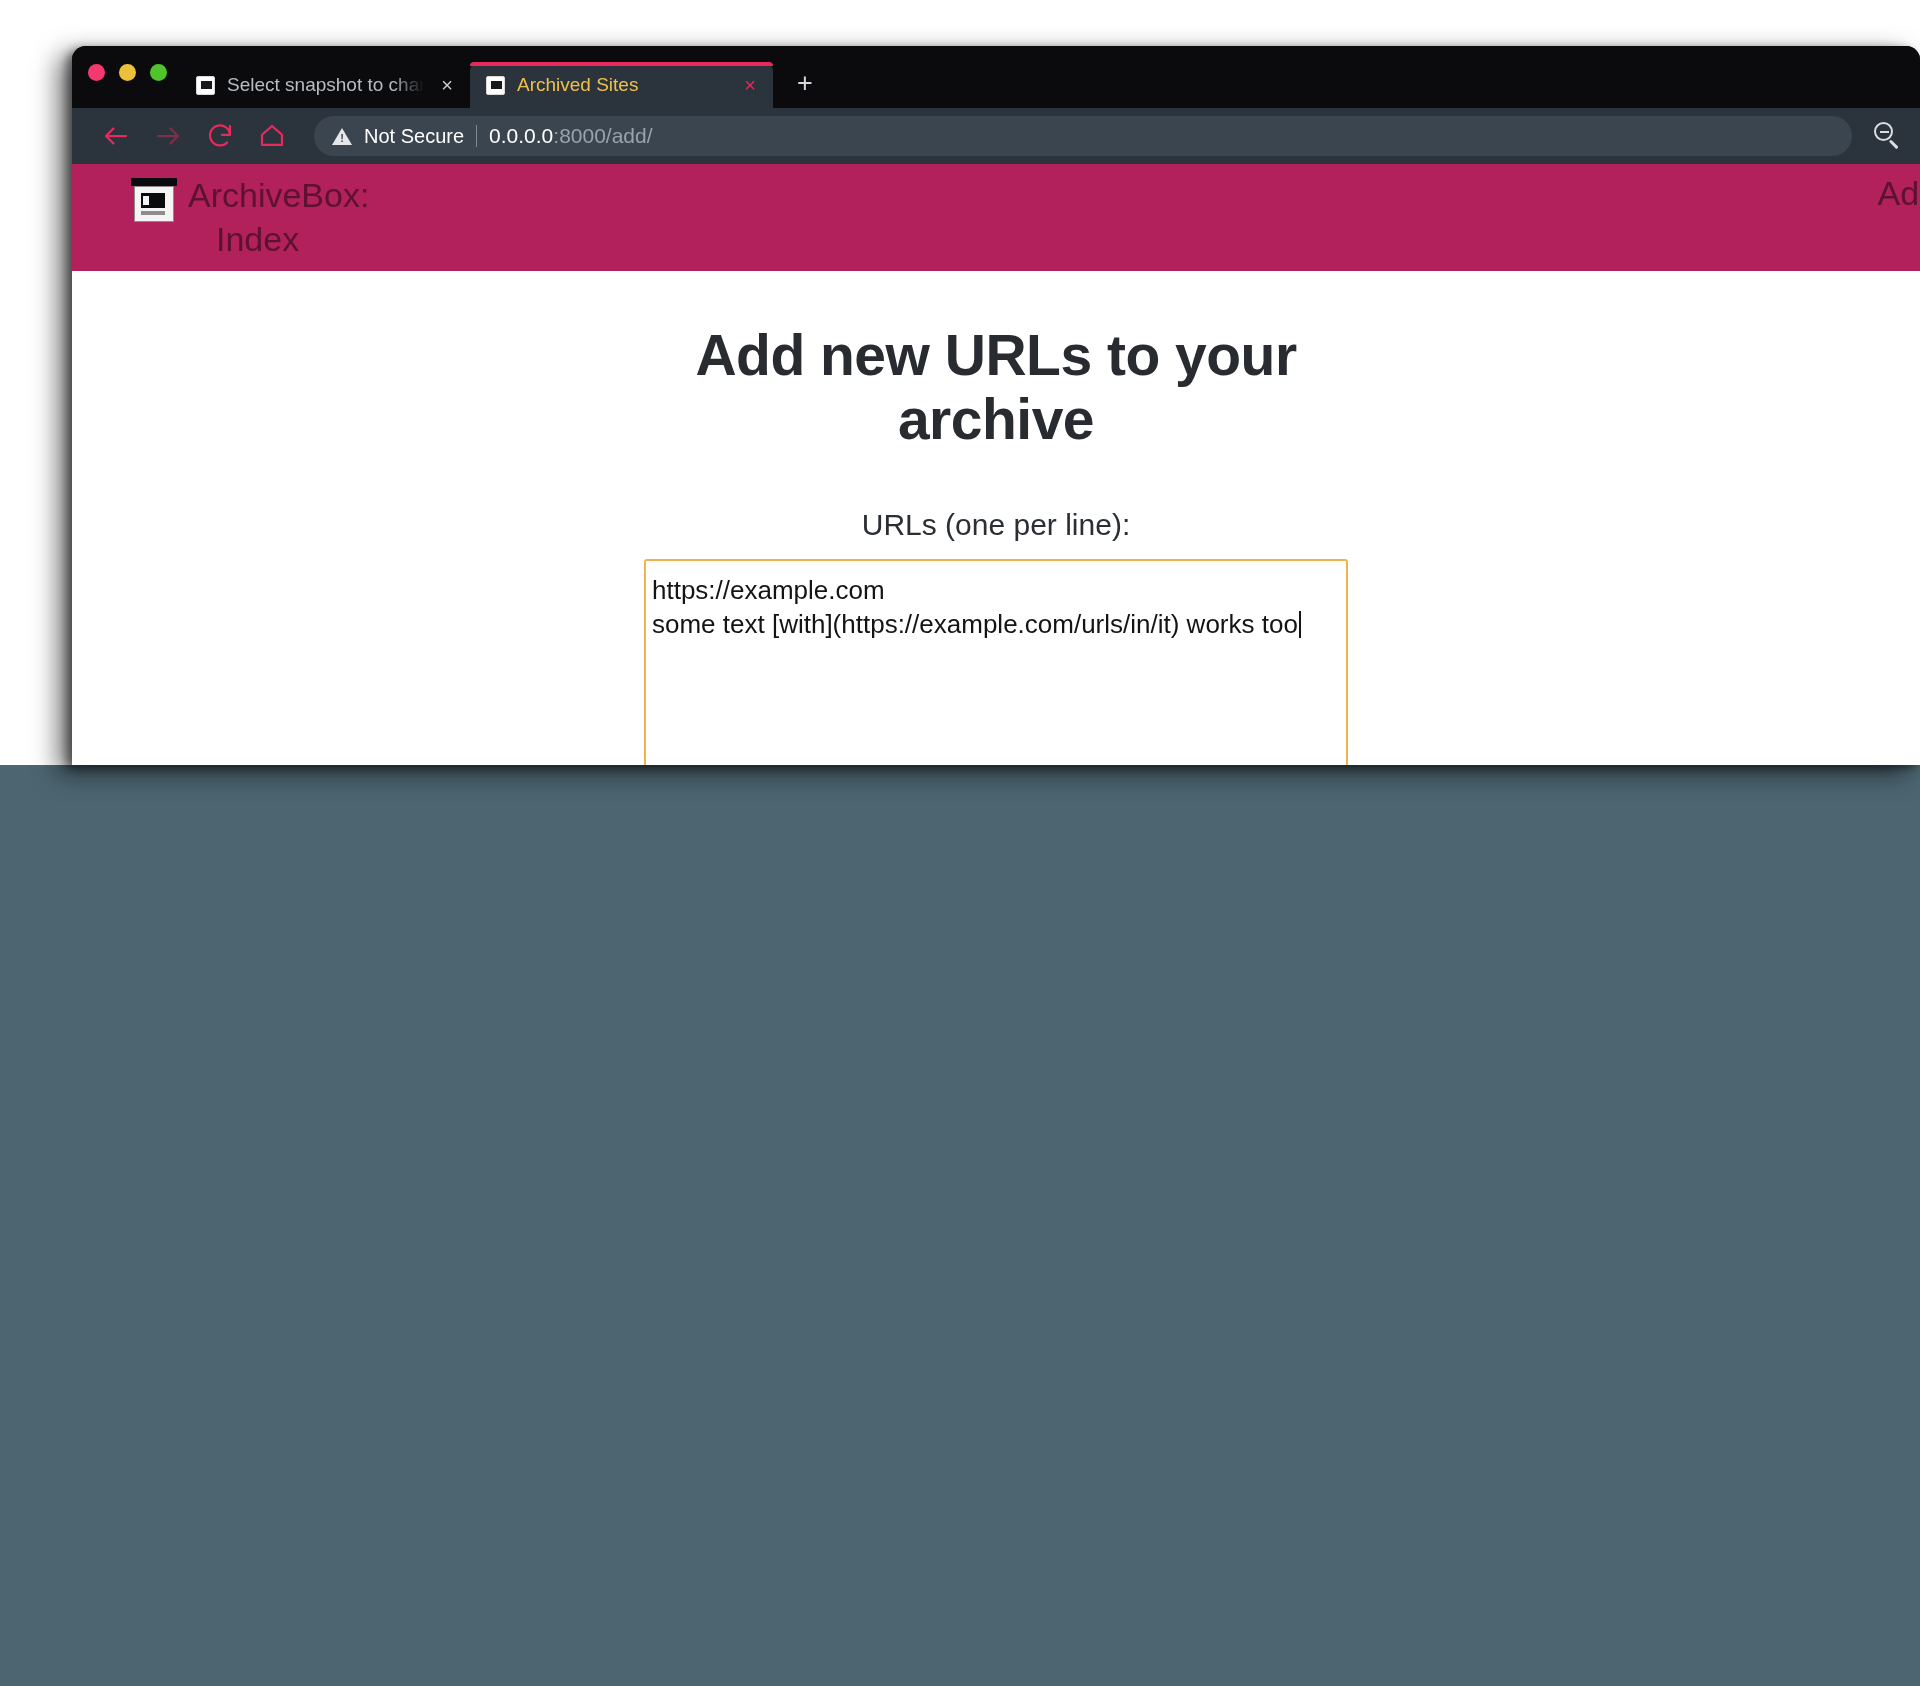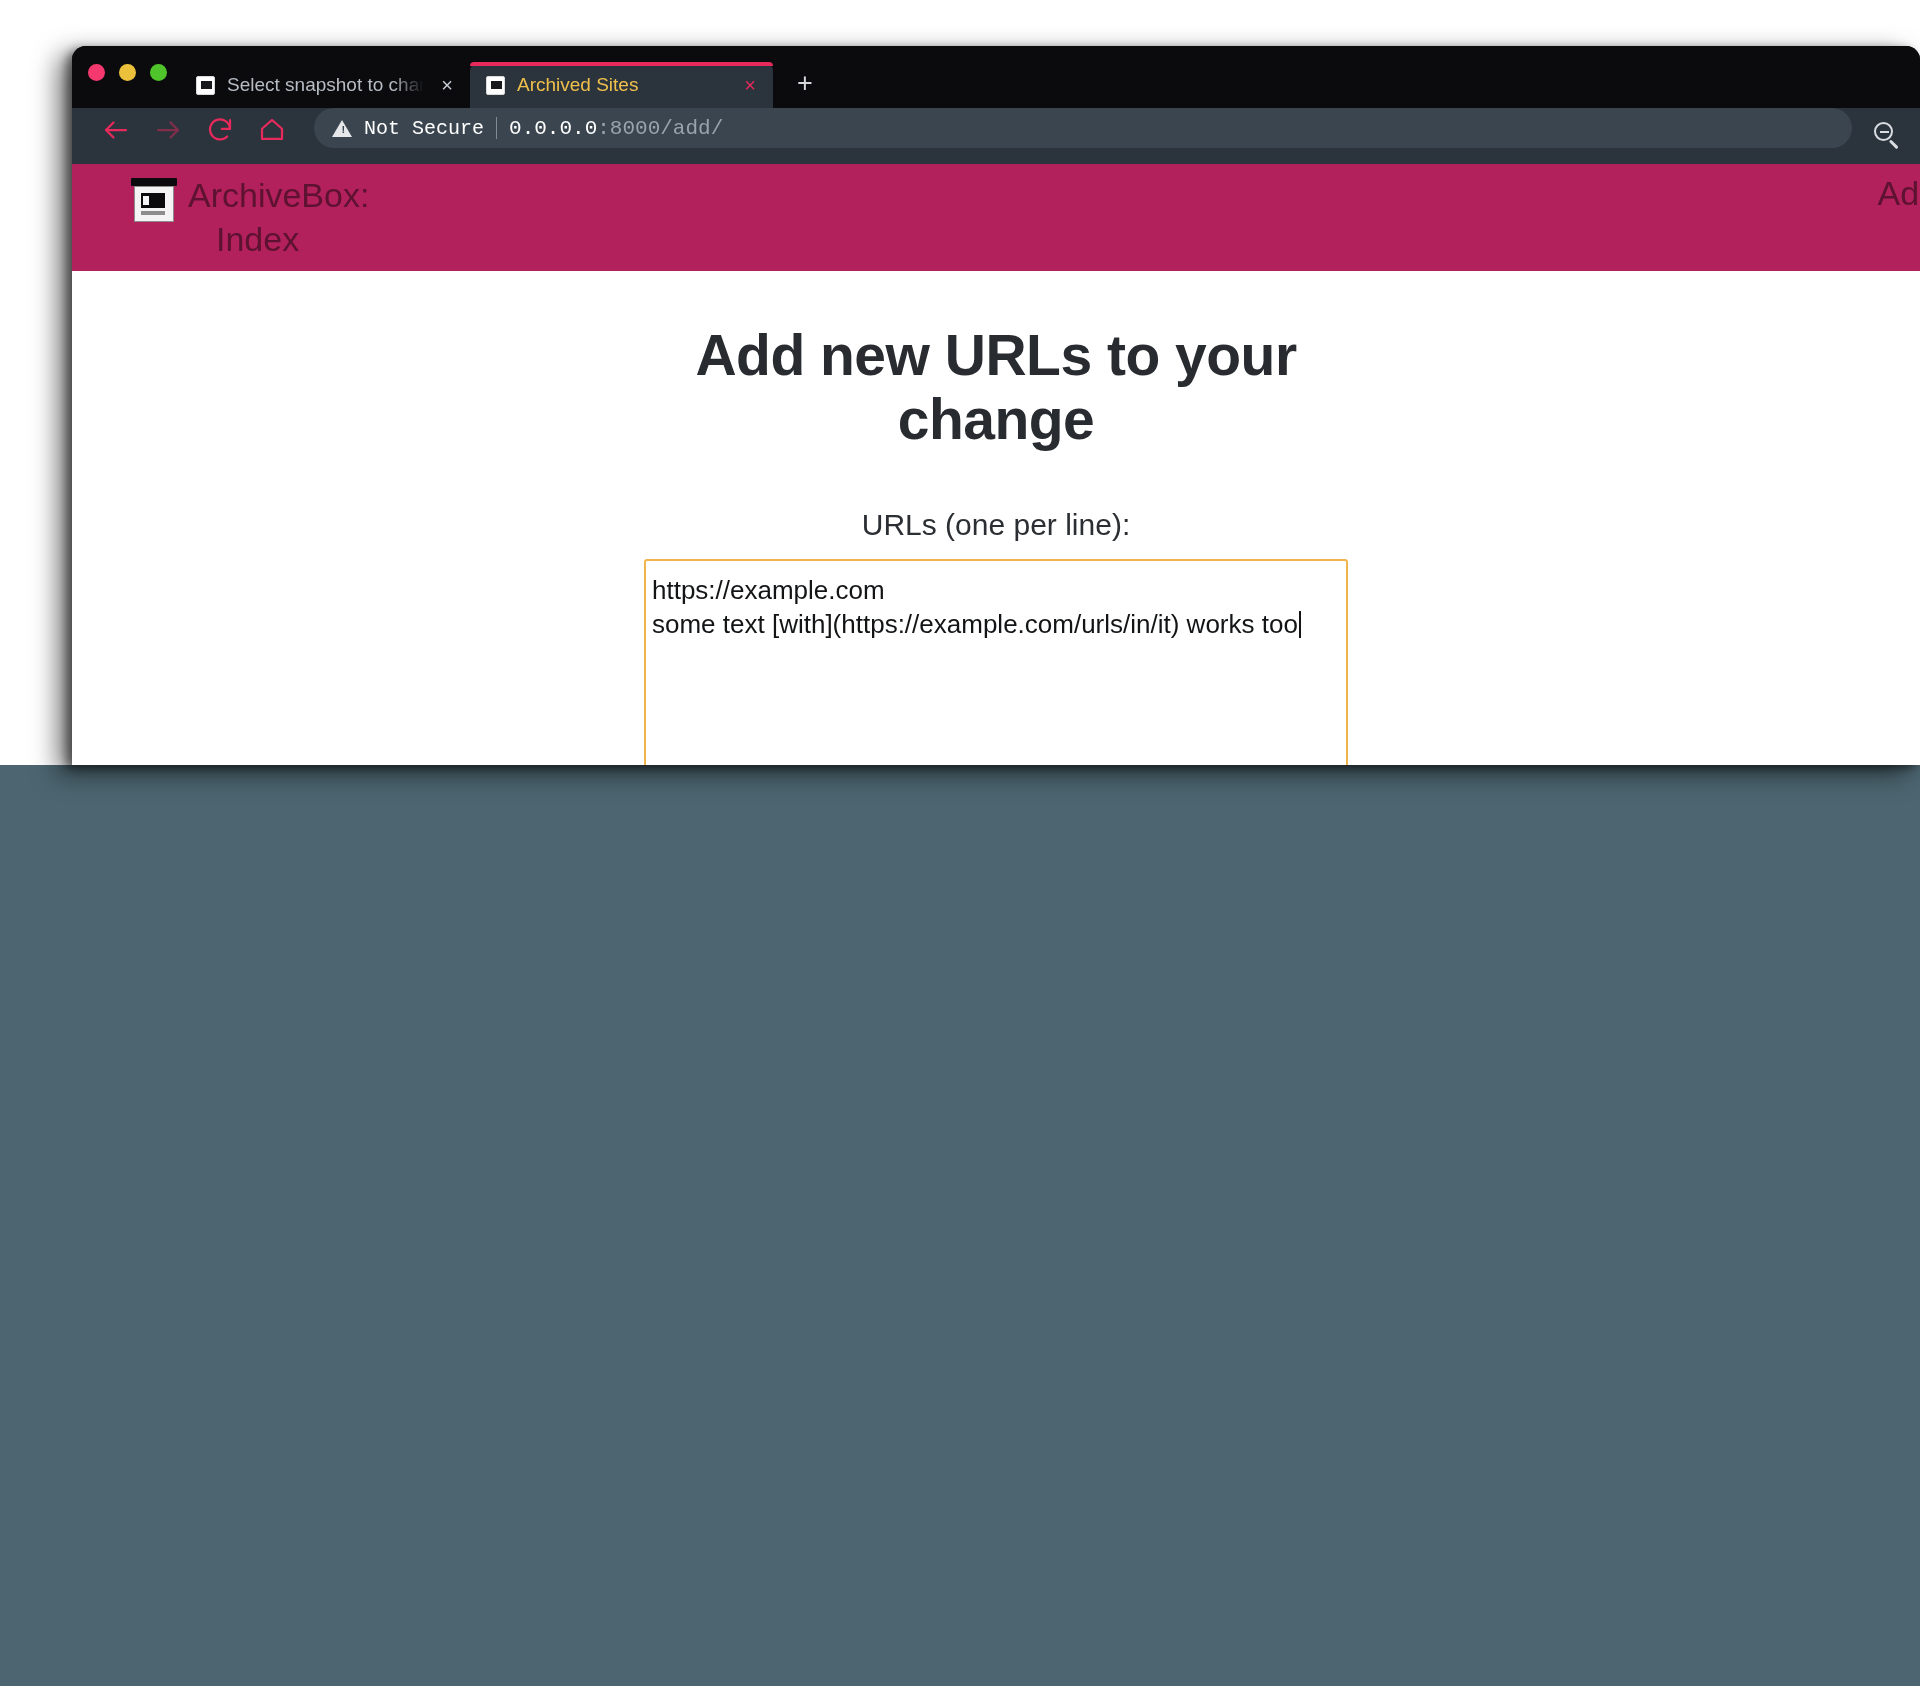--- a/index.html
+++ b/index.html
@@ -153,24 +153,24 @@
     font-size: 27px;
     color: #d5d9de;
     font-weight: 300;
   }
 
   
   .toolbar {
     height: 56px;
     background: #2b333d;
     display: flex;
+    align-items: center;
     padding: 0 16px 0 20px;
     box-sizing: border-box;
     gap: 4px;
-    font-family: Liberation Mono, monospace;
   }
   .navbtn {
     width: 48px; height: 44px;
     display: flex; align-items: center; justify-content: center;
     color: #e8295b;
     flex: 0 0 auto;
   }
   .navbtn.disabled { opacity: 0.45; }
   .omnibox {
     flex: 1 1 auto;
@@ -469,21 +469,21 @@
           <span class="body"></span>
           <span class="screen"></span>
           <span class="base"></span>
         </span>
         <span class="brand-text"><span>ArchiveBox:</span><span class="sub">Index</span></span>
       </a>
       <div class="nav-right">Add</div>
     </div>
 
     <div class="page-body">
-      <h1 class="page-title">Add new URLs to your change</h1>
+      <h1 class="page-title">Add new URLs to your archive</h1>
 
       <div class="field-label">URLs (one per line):</div>
 
       <div class="textarea-wrap">
         <div class="ta-line">https://example.com</div>
         <div class="ta-line"><span>some text [with](https://example.com/urls/in/it) works too</span><span class="caret"></span></div>
       </div>
     </div>
 
   </div>

